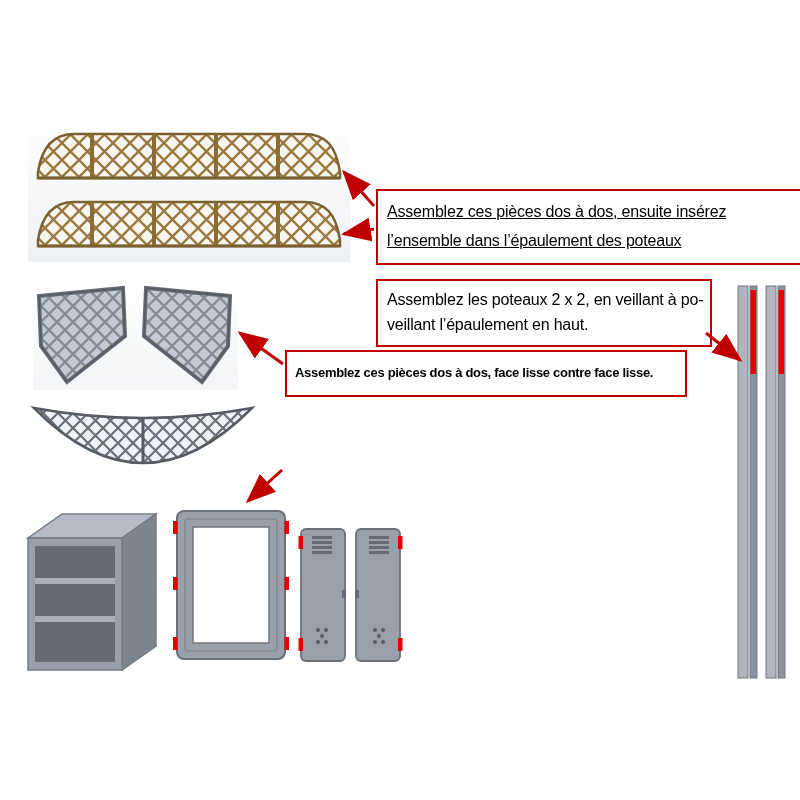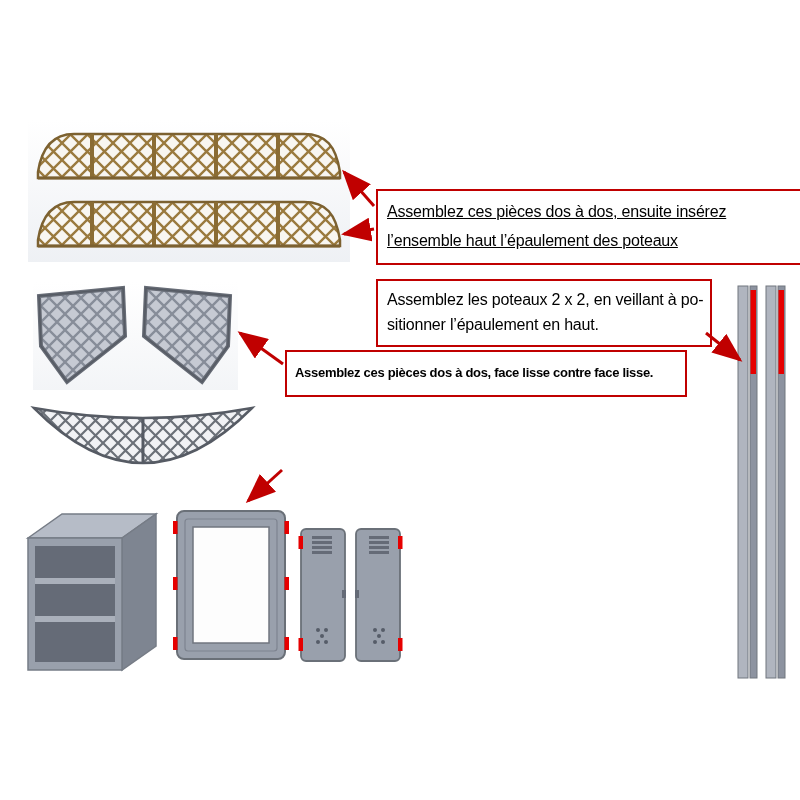--- a/index.html
+++ b/index.html
@@ -153,26 +153,26 @@
       <rect x="44" y="64" width="4" height="8" fill="#656b77"></rect>
       <g fill="#e60000">
         <rect x="0.5" y="10" width="4.5" height="13"></rect>
           <rect x="0.5" y="112" width="4.5" height="13"></rect>
       </g>
     </g>
   </svg>
 
   <div class="callout callout-large box1 abs" style="left:376px;top:189px;width:432px;text-decoration:underline;">
     <div class="line">Assemblez ces pièces dos à dos, ensuite insérez</div>
-    <div class="line">l’ensemble haut l’épaulement des poteaux</div>
+    <div class="line">l’ensemble dans l’épaulement des poteaux</div>
   </div>
 
   <div class="callout callout-large box2 abs" style="left:376px;top:279px;width:336px;">
     <div class="line">Assemblez les poteaux 2 x 2, en veillant à po-</div>
-    <div class="line">sitionner l’épaulement en haut.</div>
+    <div class="line">veillant l’épaulement en haut.</div>
   </div>
 
   <div class="callout callout-small box3 abs" style="left:285px;top:350px;width:402px;">
     <div class="line">Assemblez ces pièces dos à dos, face lisse contre face lisse.</div>
   </div>
 
 
   <svg class="abs" style="left:0;top:0;pointer-events:none" width="800" height="800" viewBox="0 0 800 800">
     <defs>
       <marker id="ah" markerWidth="10" markerHeight="8" refX="9" refY="4" orient="auto">

